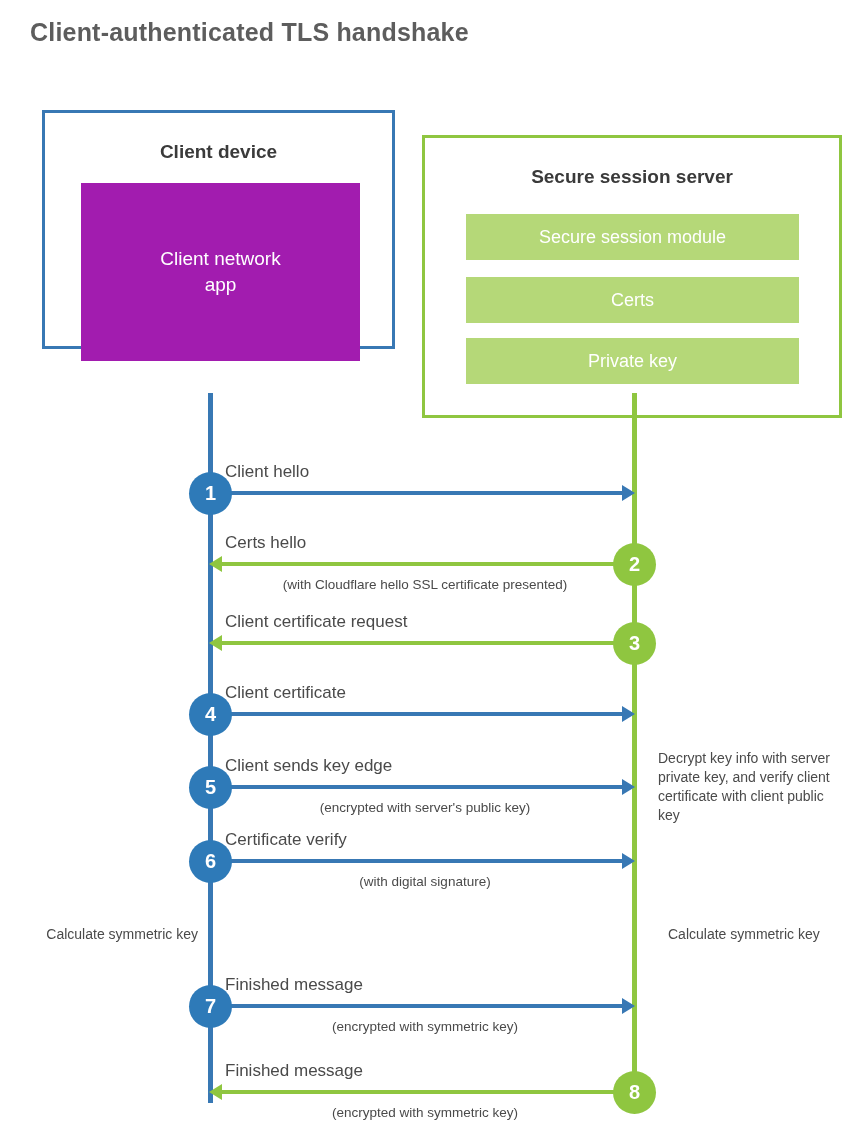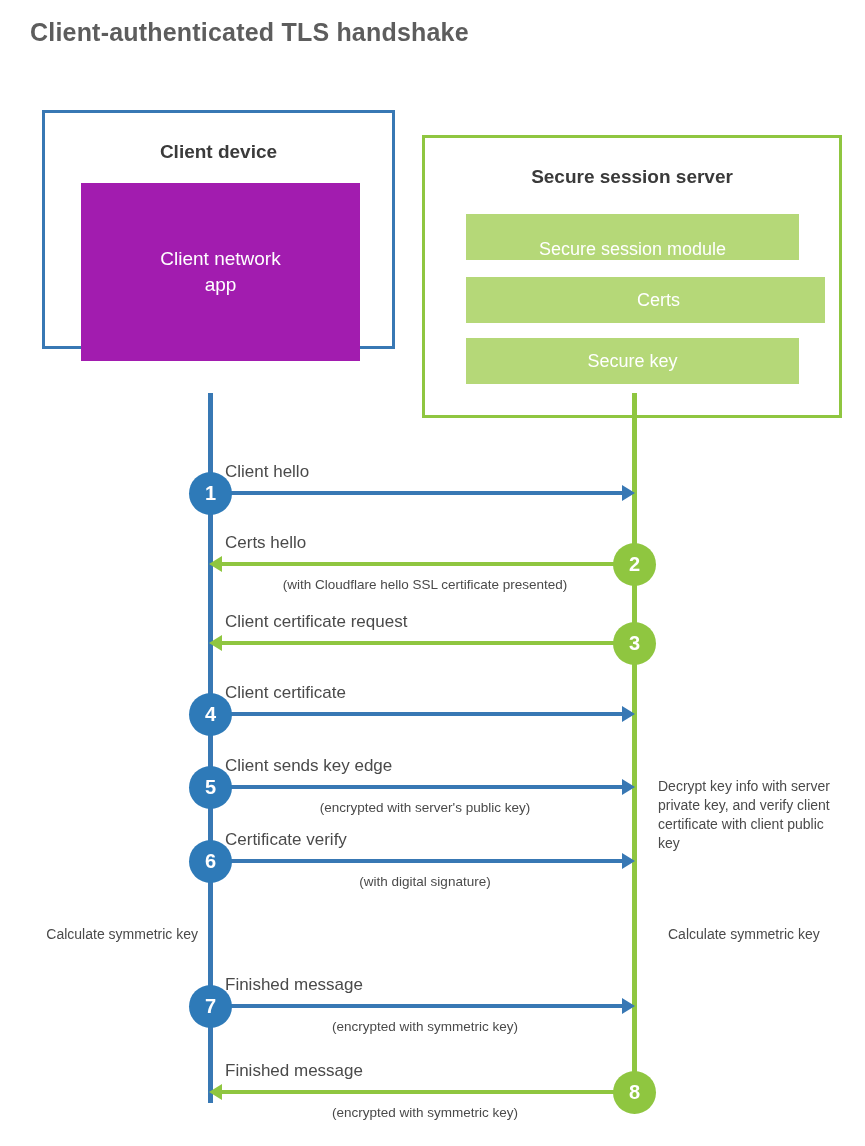--- a/index.html
+++ b/index.html
@@ -90,22 +90,22 @@
     background: #b5d878;
     display: flex;
     align-items: center;
     justify-content: center;
   }
   .server-bar span {
     color: #ffffff;
     font-size: 18px;
     font-weight: 400;
   }
-  #server-bar-0 { top: 76px; align-items: flex-end; }
-  #server-bar-1 { top: 139px; padding-left: 26px; }
+  #server-bar-0 { top: 76px; }
+  #server-bar-1 { top: 139px; }
   #server-bar-2 { top: 200px; }
 
   
   .lifeline {
     position: absolute;
     width: 5px;
   }
   #client-lifeline {
     left: 208px;
     top: 393px;
@@ -188,21 +188,20 @@
     position: absolute;
     font-size: 14px;
     line-height: 19px;
     color: #4a4a4a;
   }
   #server-decrypt-note {
     left: 658px;
     top: 749px;
     width: 190px;
     text-align: left;
-    margin-top: 28px;
   }
   #client-calc-note {
     left: 30px;
     top: 924px;
     width: 168px;
     text-align: right;
     font-size: 14px;
     line-height: 20px;
   }
   #server-calc-note {
@@ -231,21 +230,21 @@
 
 <div class="actor-box" id="server-box">
   <div class="actor-title">Secure session server</div>
   <div class="server-bar" id="server-bar-0">
     <span>Secure session module</span>
   </div>
   <div class="server-bar" id="server-bar-1">
     <span>Certs</span>
   </div>
   <div class="server-bar" id="server-bar-2">
-    <span>Secure key</span>
+    <span>Private key</span>
   </div>
 </div>
 
 <div class="lifeline" id="client-lifeline"></div>
 <div class="lifeline" id="server-lifeline"></div>
 
 <div id="messages-layer">
     <div class="msg" style="top: 493px;">
       <div class="msg-line blue" style="left: 212px; width: 412px;"></div>
       <div class="arrowhead right blue" style="left: 622px;"></div>

